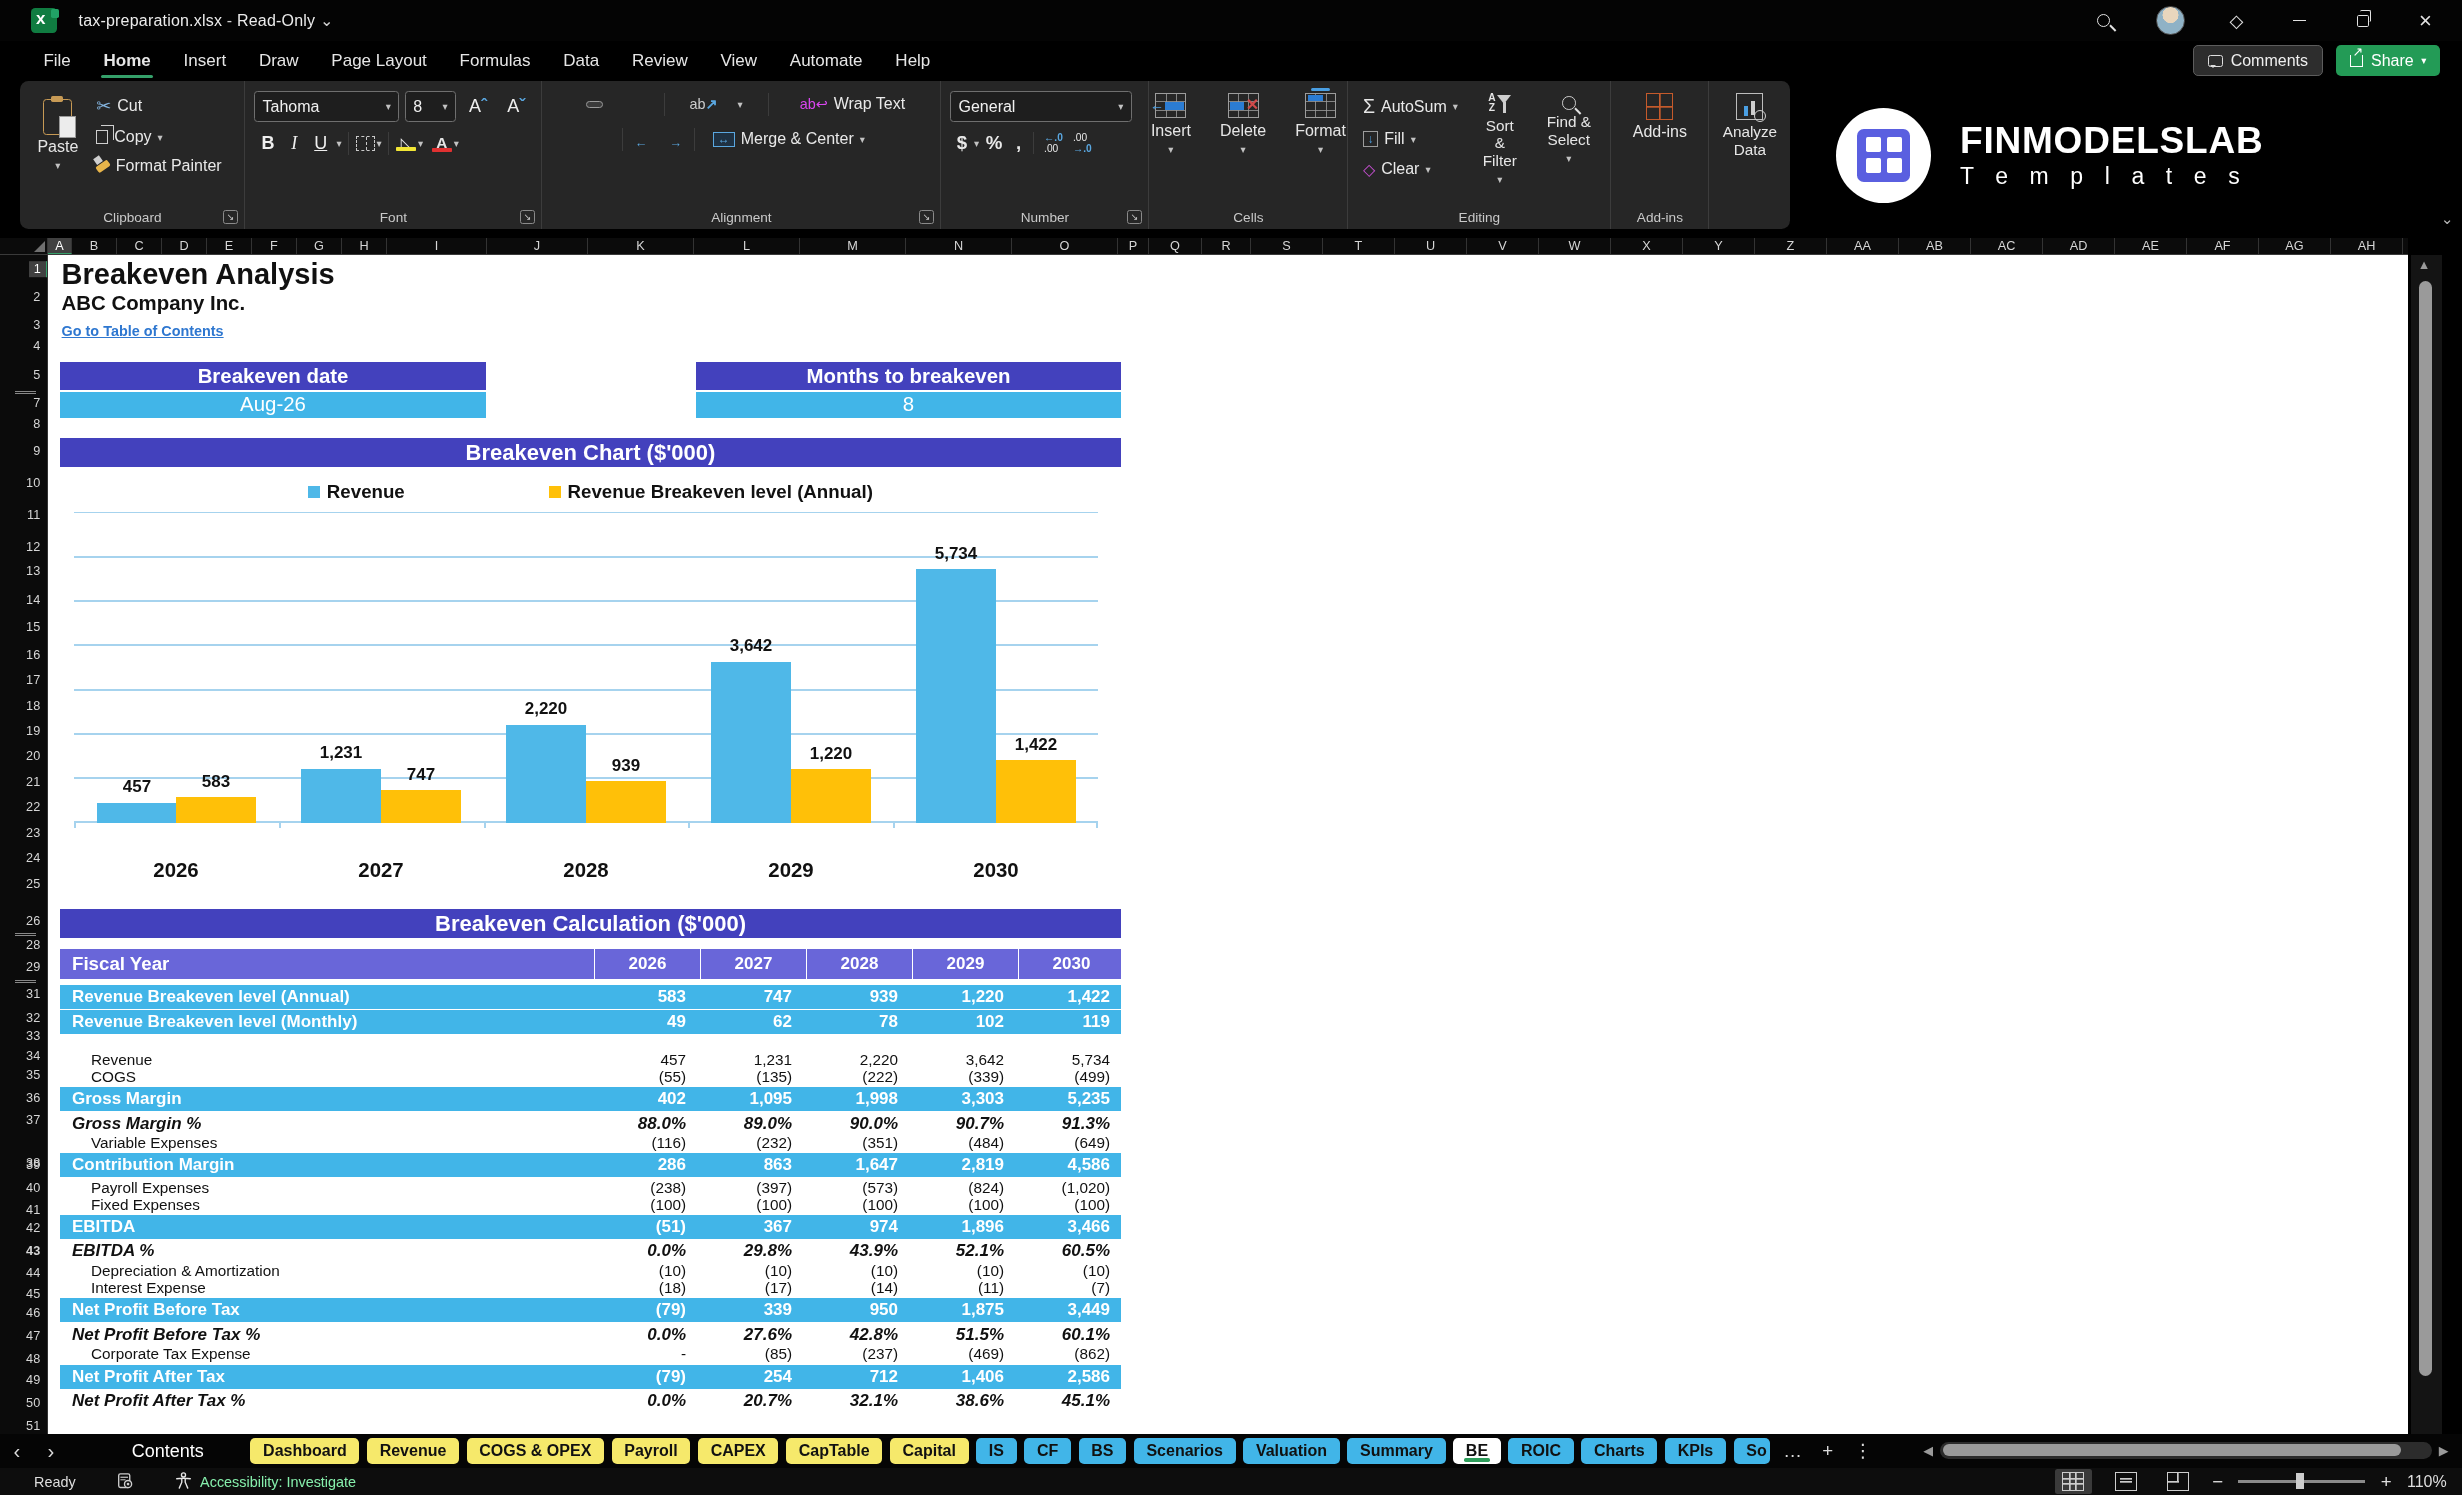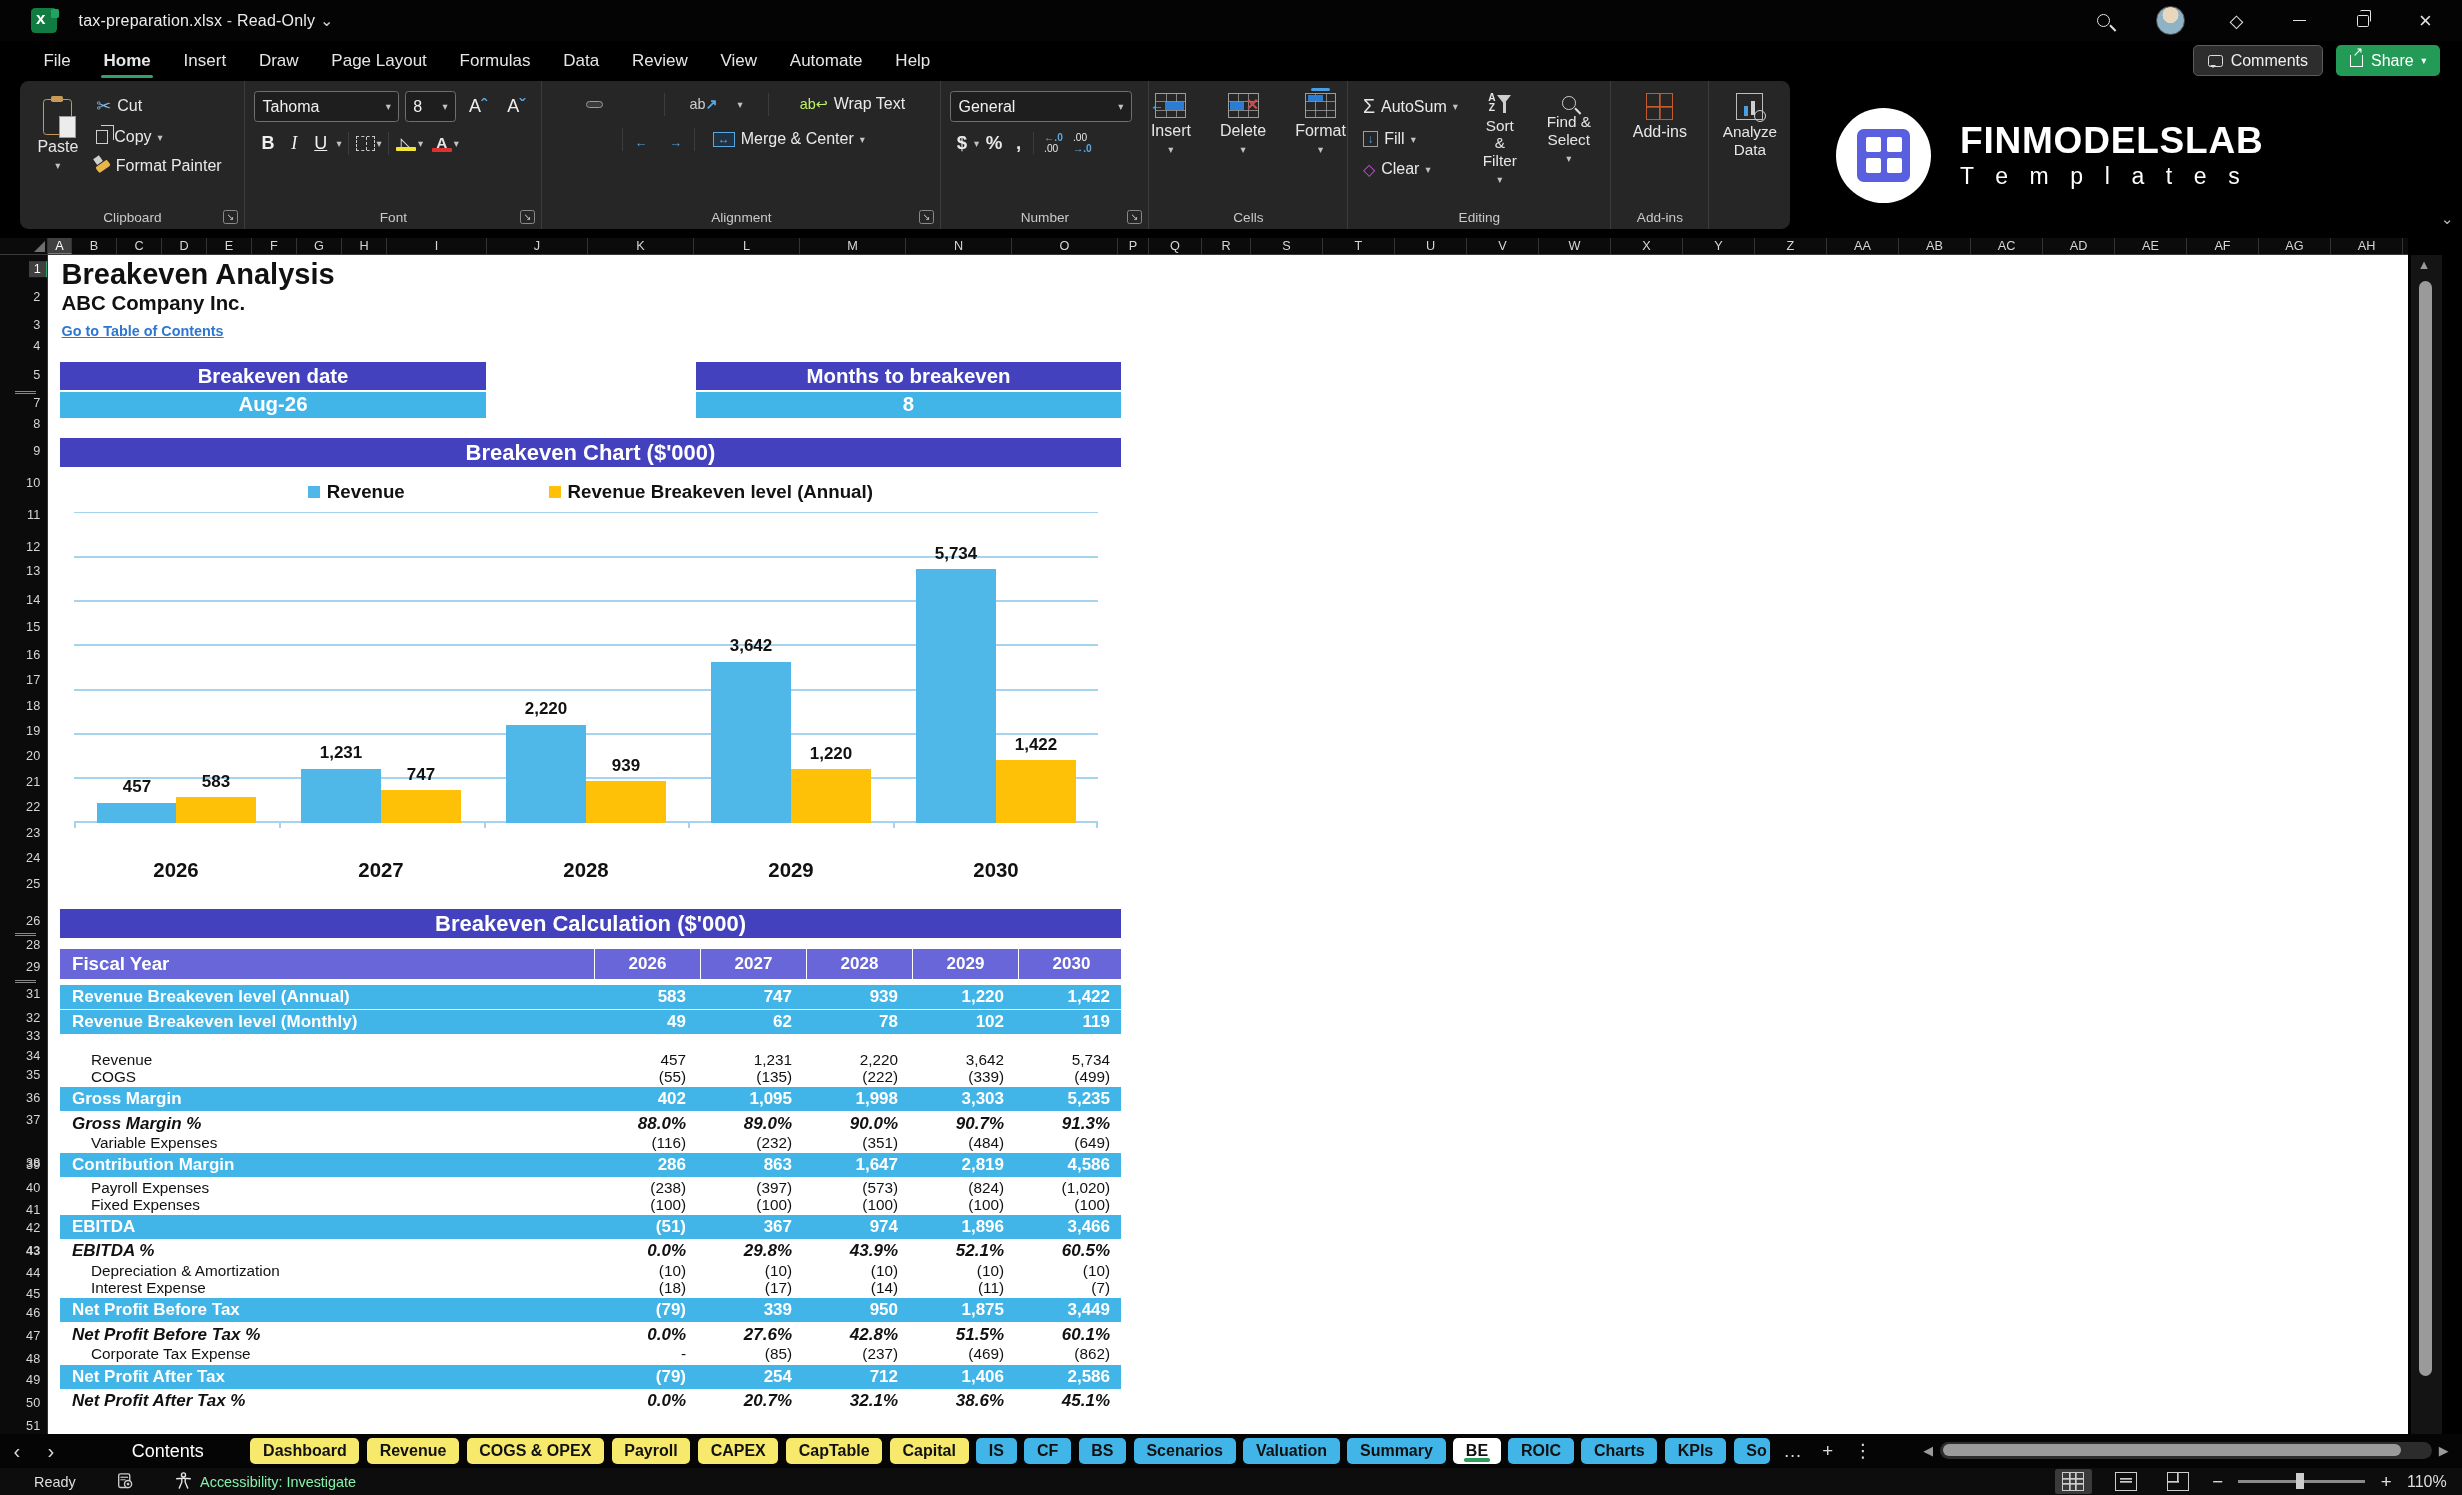--- a/index.html
+++ b/index.html
@@ -122,21 +122,21 @@
   .rownum{position:absolute;right:6.8px;transform:translateY(-50%);font-size:12.7px;color:#d6d6d6}
   .rownum.sel{background:#404040;color:#fff;padding:0.8px 5.1px;border-right:1.7px solid #35a06a;right:0}
   .hiddenmark{position:absolute;left:15.3px;width:20.4px;height:2.5px;border-top:0.8px solid #888;border-bottom:0.8px solid #888}
 
   
   .sheet{position:absolute;top:255px;left:48px;width:2360px;height:1179px;background:#fff;overflow:hidden;color:#111}
   .sh-title{position:absolute;left:13.6px;top:3.4px;font-size:29px;font-weight:bold;color:#111}
   .sh-co{position:absolute;left:13.6px;top:37px;font-size:20.4px;font-weight:bold;color:#111}
   .sh-link{position:absolute;left:13.6px;top:68px;font-size:14.4px;font-weight:bold;color:#2e77d0;text-decoration:underline}
   .kpi-label{position:absolute;height:28px;background:#4341bd;color:#fff;font-weight:bold;font-size:20.4px;display:flex;align-items:center;justify-content:center}
-  .kpi-value{position:absolute;height:25.5px;background:#41b5e8;color:#fff;font-weight:bold;font-size:20.4px;display:flex;align-items:center;justify-content:center}
+  .kpi-value{position:absolute;height:25.5px;background:#41b5e8;color:#fff;font-weight:normal;font-size:20.4px;display:flex;align-items:center;justify-content:center}
   .band-title{position:absolute;left:12px;width:1061px;height:29px;background:#4341bd;color:#fff;font-weight:bold;font-size:22px;display:flex;align-items:center;justify-content:center}
 
   
   .legend{position:absolute;left:12px;top:226px;width:1061px;display:flex;justify-content:center;gap:144px}
   .leg-item{display:flex;align-items:center;gap:6.8px;font-size:18.7px;font-weight:bold;color:#111}
   .leg-sw{width:12px;height:12px}
   .plot{position:absolute;left:26px;top:238px;width:1024px;height:373px}
   .gridline{position:absolute;left:0;right:0;height:1.7px}
   .baseline{position:absolute;left:0;right:0;height:1.7px}
   .tick{position:absolute;width:1.7px;height:6.8px}
@@ -316,21 +316,21 @@
     <div class="rgroup" style="width:399px">
       <div class="rrow" style="gap:20px">
         <span class="fbtn"><span class="bars b-c"></span></span>
         <span class="fbtn selbox"><span class="bars b-c"></span></span>
         <span class="fbtn"><span class="bars b-c"></span></span>
         <span class="vsep"></span>
         <span class="orient-ic"><span>ab</span><b>↗</b></span>
         <span class="car">▾</span>
         <span class="vsep"></span>
         <span class="rbtn">
-            <span style="color:#bef264;font-size:14.4px">ab↩</span>
+            <span style="color:#d946ef;font-size:14.4px">ab↩</span>
             <span>Wrap Text</span>
           </span>
       </div>
       <div class="rrow" style="margin-top:8.5px;gap:6.8px">
         <span class="fbtn"><span class="bars b-l"></span></span>
         <span class="fbtn"><span class="bars b-c"></span></span>
         <span class="fbtn"><span class="bars b-r"></span></span>
         <span class="vsep"></span>
         <span class="indent-ic"><span class="bars b-l"></span><span class="arr">←</span></span>
         <span class="indent-ic"><span class="bars b-l"></span><span class="arr" style="left:auto;right:0">→</span></span>

